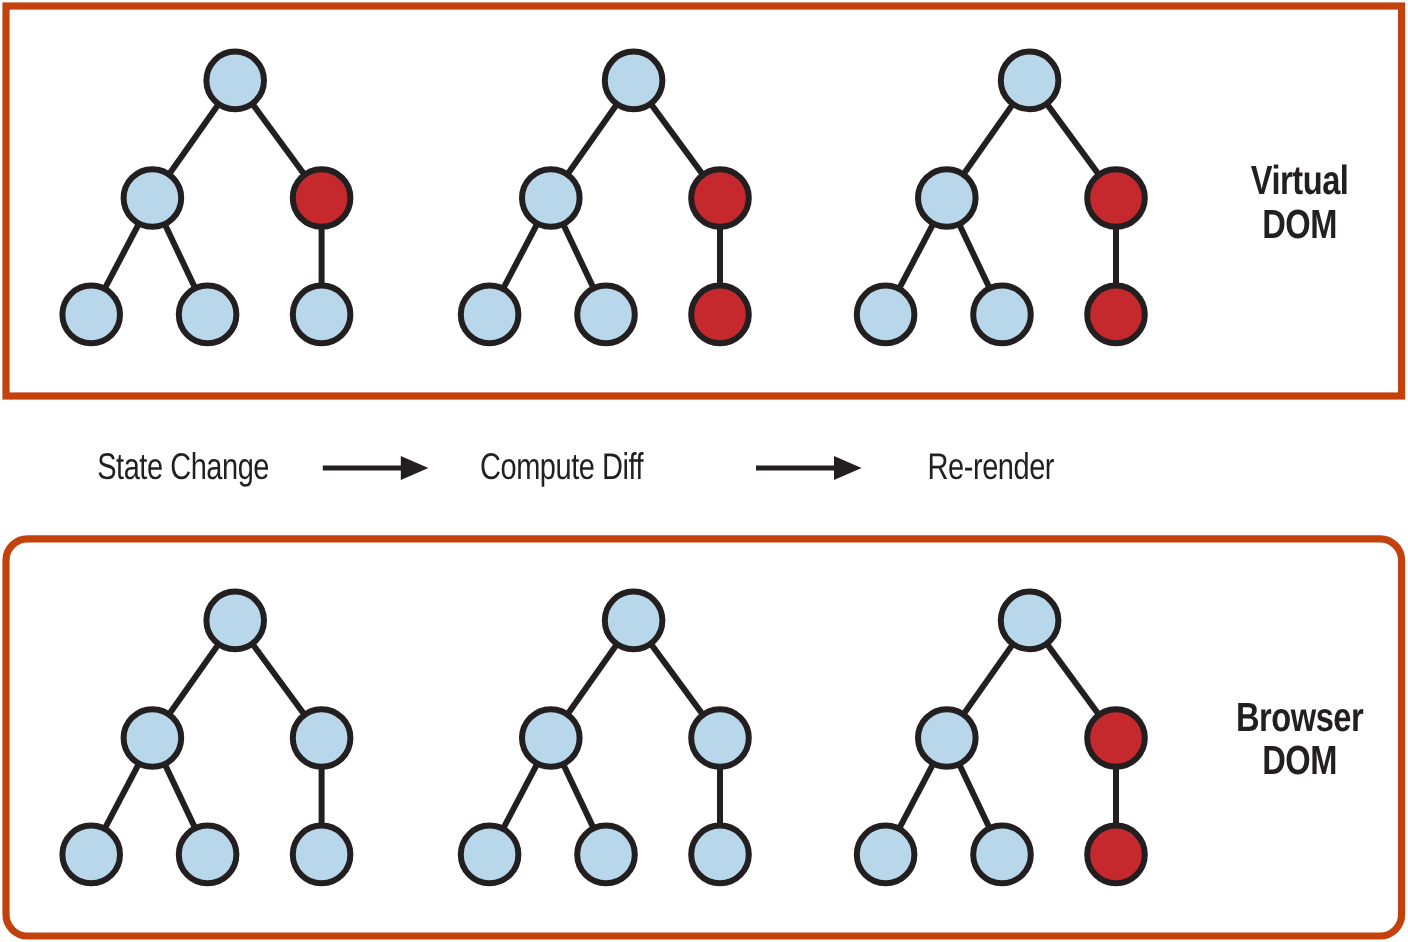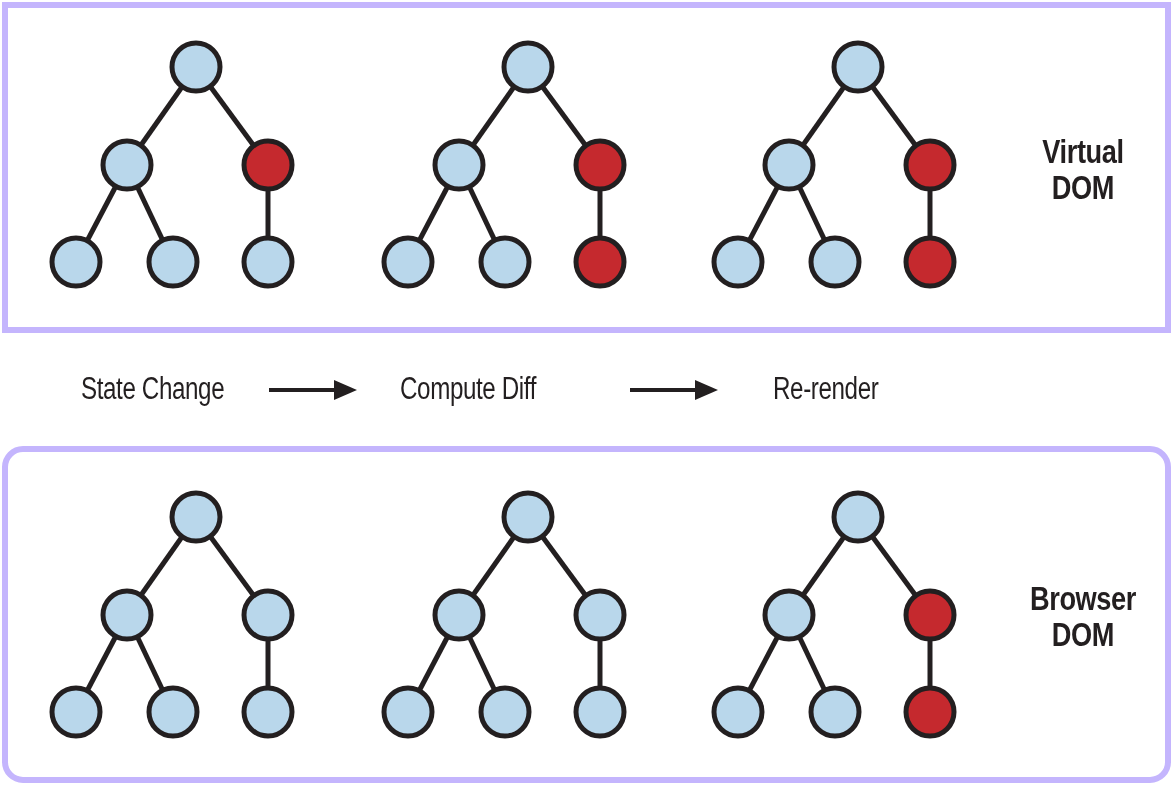--- a/index.html
+++ b/index.html
@@ -12,21 +12,21 @@
     position: relative;
     width: 1173px;
     height: 785px;
     background: #ffffff;
     overflow: hidden;
   }
   .panel {
     position: absolute;
     left: 2px;
     width: 1169px;
-    border: 6px solid #c4b5fd;
+    border: 6px solid #c2410c;
     background: #ffffff;
     box-sizing: border-box;
   }
   .panel-top { top: 2px; height: 331px; }
   .panel-bottom { top: 446px; height: 337px; border-radius: 21px; }
   .tree-svg {
     position: absolute;
     left: 0;
     top: 0;
     display: block;

